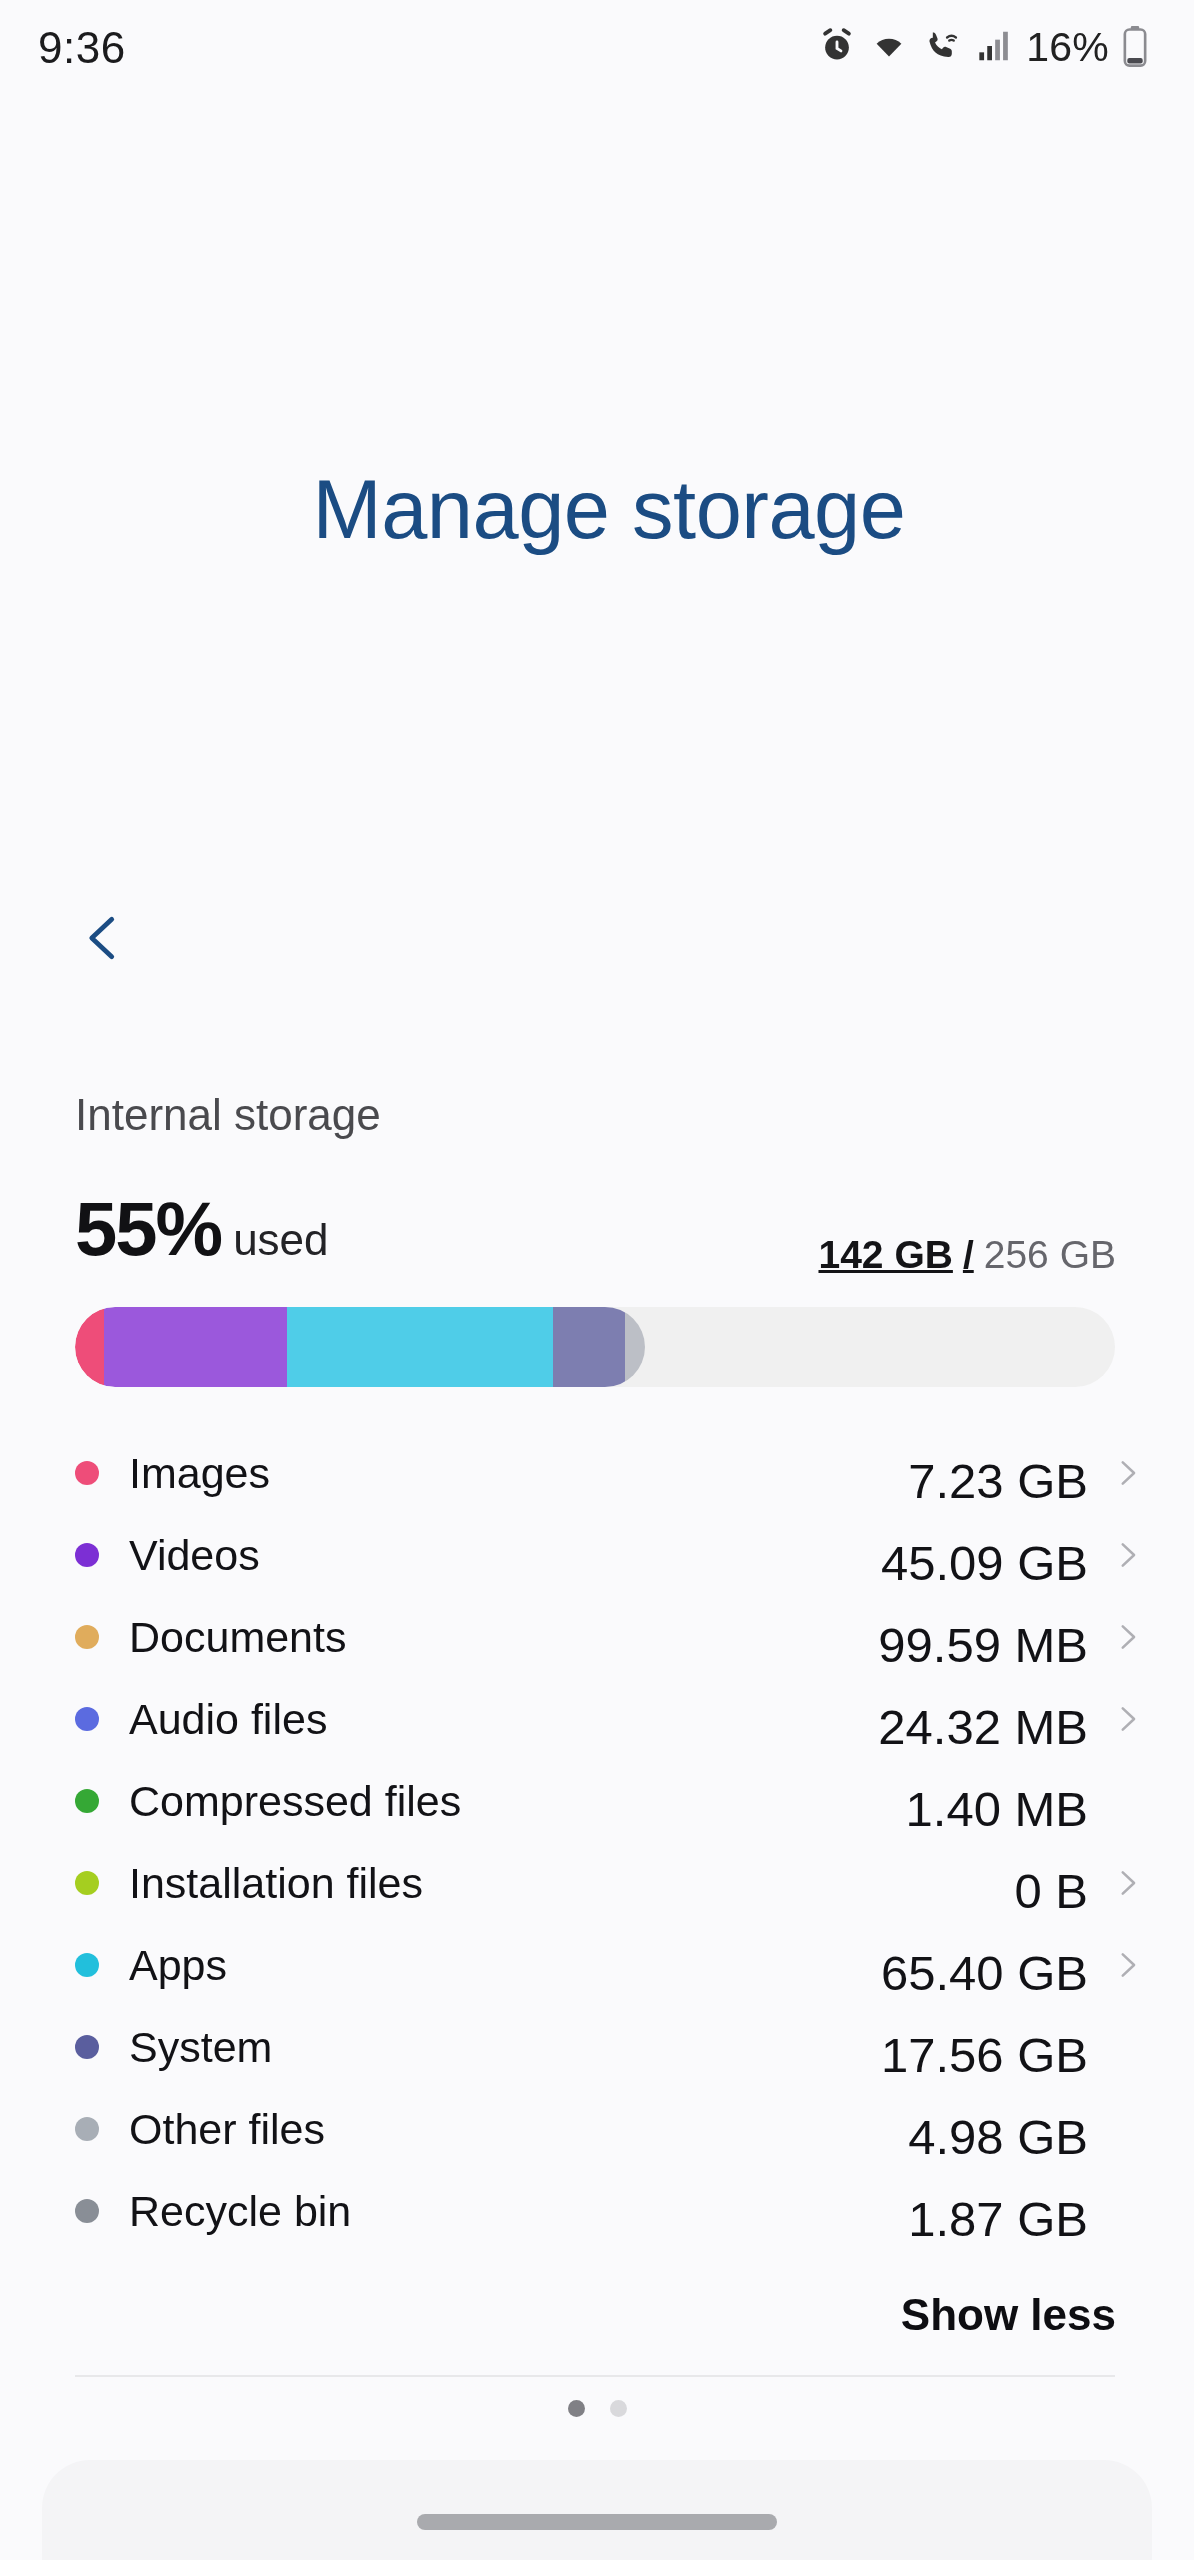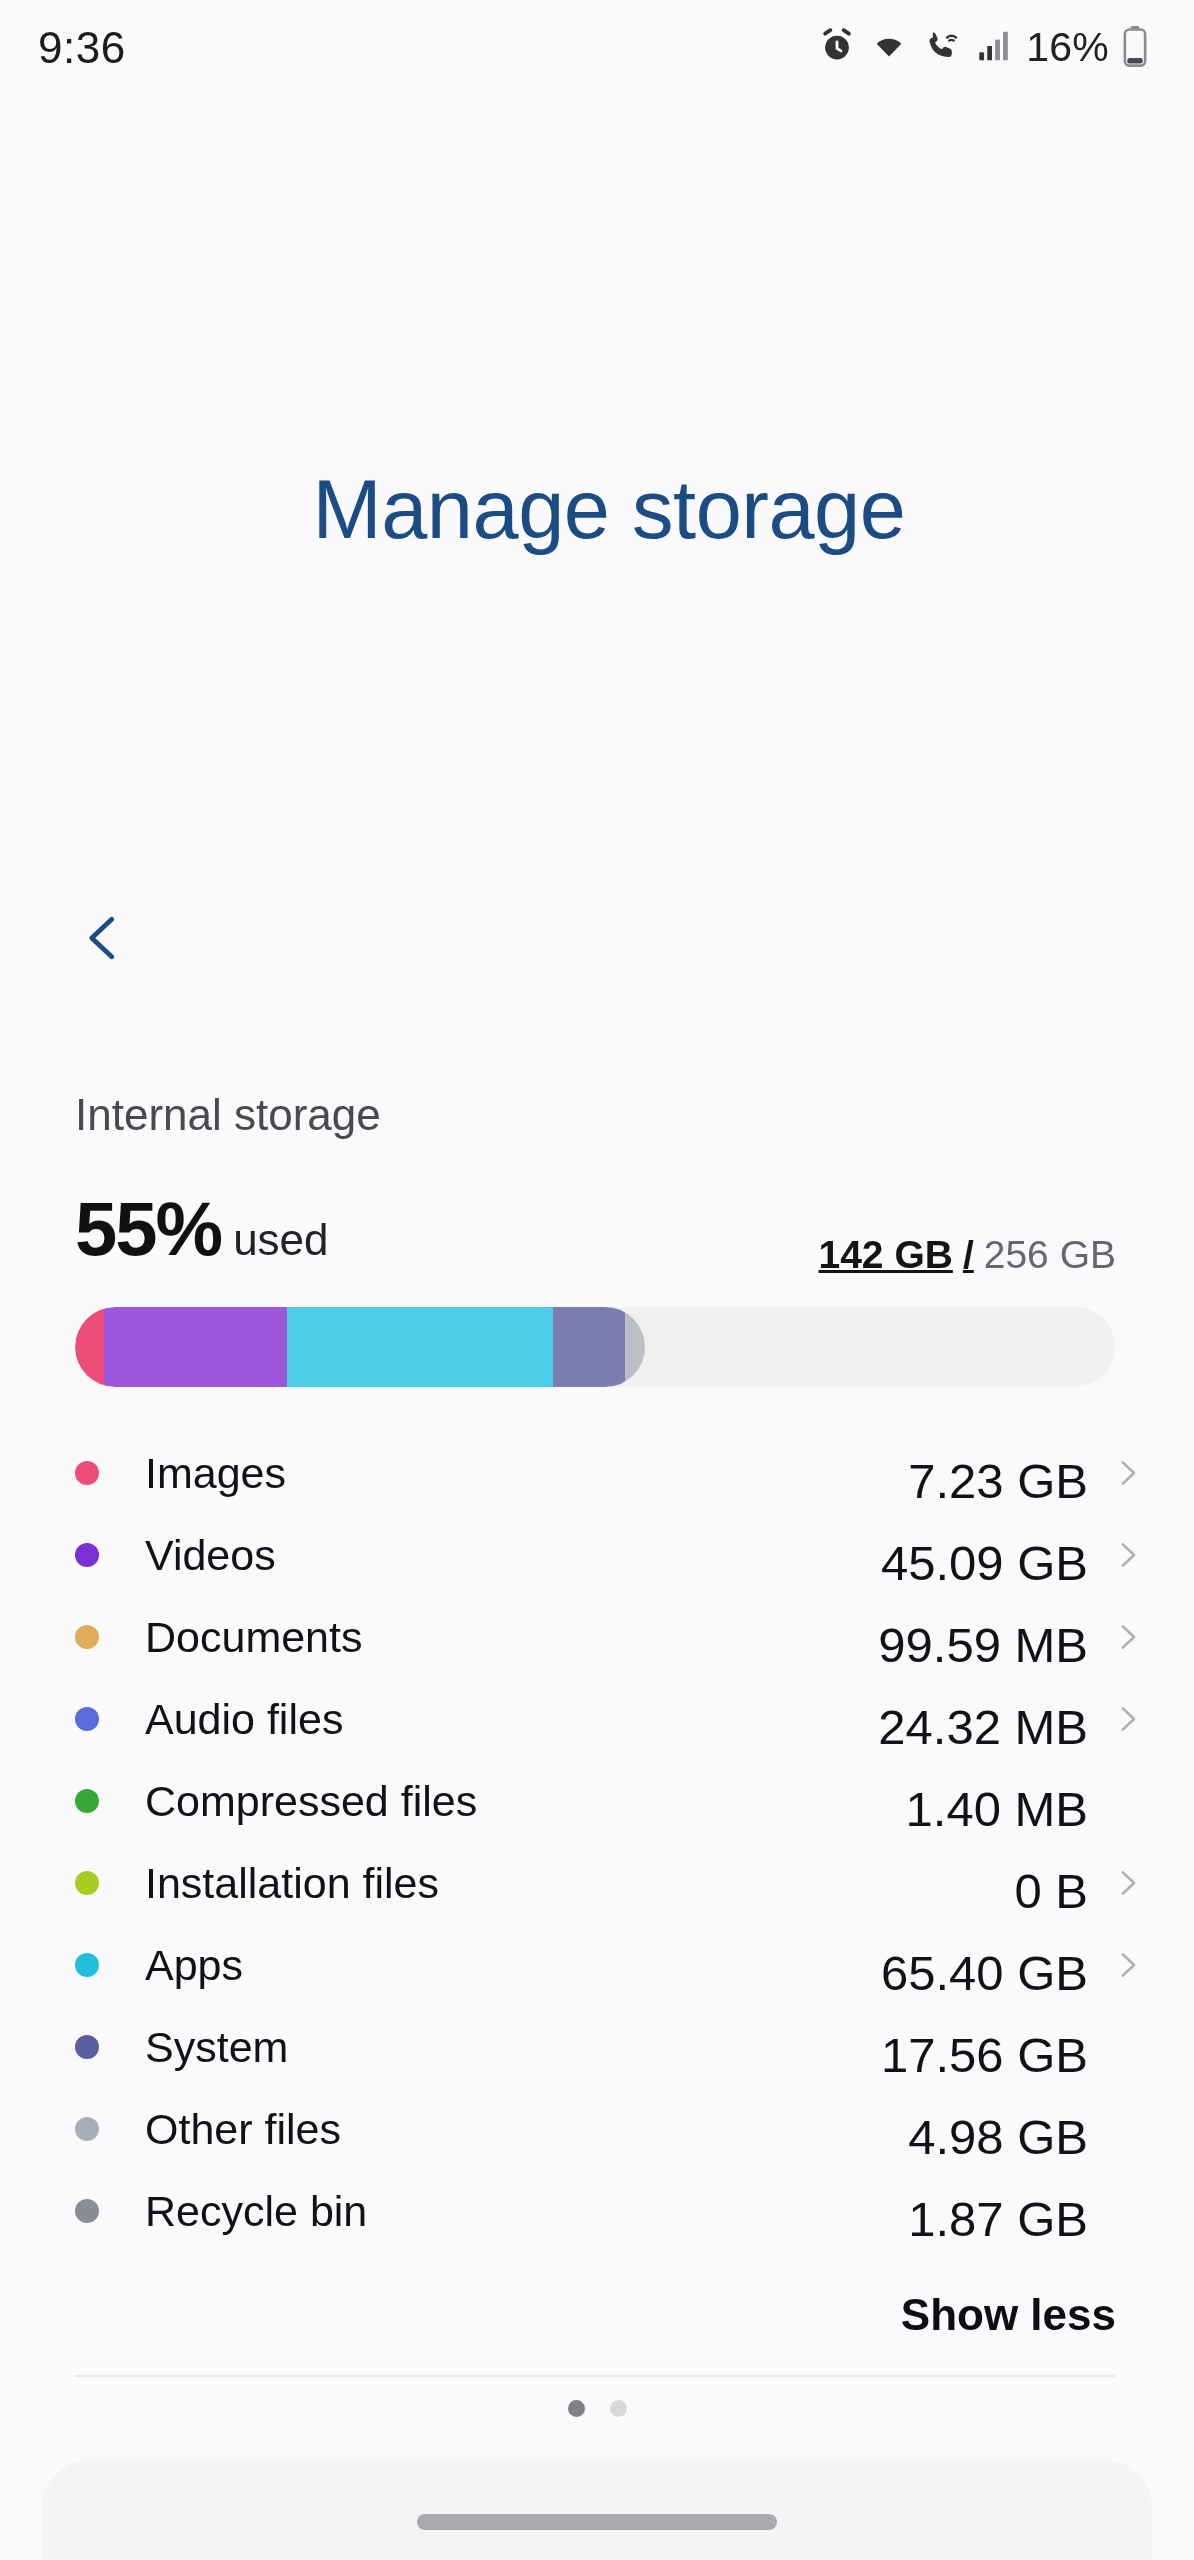--- a/index.html
+++ b/index.html
@@ -73,21 +73,21 @@
   
   .list { position:absolute; top:1432px; left:0; width:1194px; }
   .row {
     position:relative;
     height:82px;
     display:flex; align-items:center;
     padding:0 50px 0 75px;
   }
   .dot { width:24px; height:24px; border-radius:50%; flex:0 0 auto; }
   .row-label {
-    margin-left:46px;
+    margin-left:30px;
     font-size:43px; color:#121216; letter-spacing:0;
     flex:1 1 auto;
   }
   .row-size {
     font-size:49px; color:#121216; letter-spacing:0;
     text-align:center;
     margin-top:15px;
   }
   .chev-wrap {
     width:56px; display:flex; align-items:center; justify-content:flex-end;

